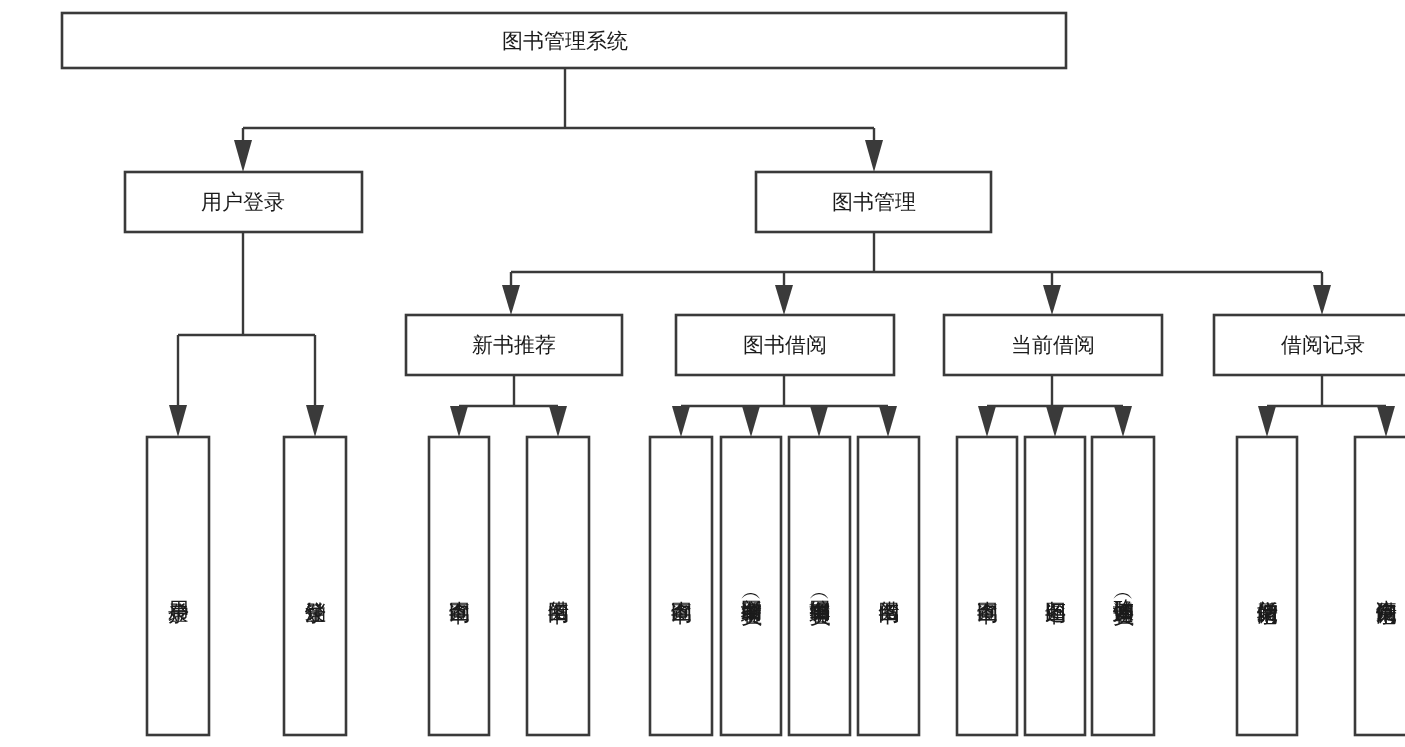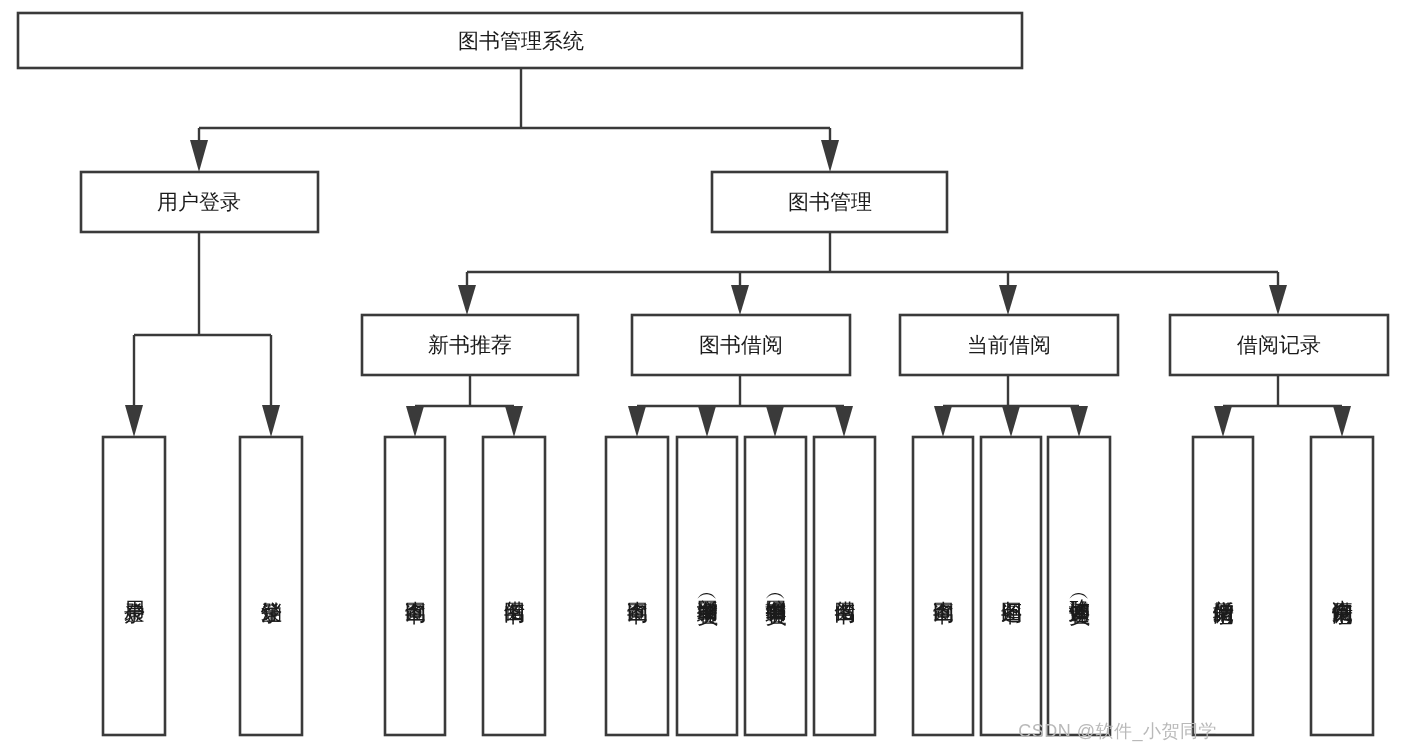--- a/index.html
+++ b/index.html
@@ -11,20 +11,21 @@
     width: 1405px;
     height: 747px;
     font-family: "Liberation Sans", "DejaVu Sans", sans-serif;
     overflow: hidden;
   }
   #diagram-root {
     position: relative;
     width: 1225px;
     height: 747px;
     background: #ffffff;
+    margin-left: 44px;
   }
   svg.canvas {
     position: absolute;
     inset: 0;
     width: 1405px;
     height: 747px;
     display: block;
   }
   .node-box {
     fill: #ffffff;
@@ -180,14 +181,13 @@
   <div class="node-label-v" style="left:606px; top:437px; width:62px; height:298px;">查询图书</div>
   <div class="node-label-v" style="left:677px; top:437px; width:60px; height:298px;">新增图书（管理员）</div>
   <div class="node-label-v" style="left:745px; top:437px; width:61px; height:298px;">编辑图书（管理员）</div>
   <div class="node-label-v" style="left:814px; top:437px; width:61px; height:298px;">借阅图书</div>
   <div class="node-label-v" style="left:913px; top:437px; width:60px; height:298px;">查询图书</div>
   <div class="node-label-v" style="left:981px; top:437px; width:60px; height:298px;">归还图书</div>
   <div class="node-label-v" style="left:1048px; top:437px; width:62px; height:298px;">确认归还（管理员）</div>
   <div class="node-label-v" style="left:1193px; top:437px; width:60px; height:298px;">新增借阅记录</div>
   <div class="node-label-v" style="left:1311px; top:437px; width:62px; height:298px;">查询借阅记录</div>
 
-  <div class="watermark">CSDN @软件_小贺同学</div>
 </div>
 
 </body></html>

